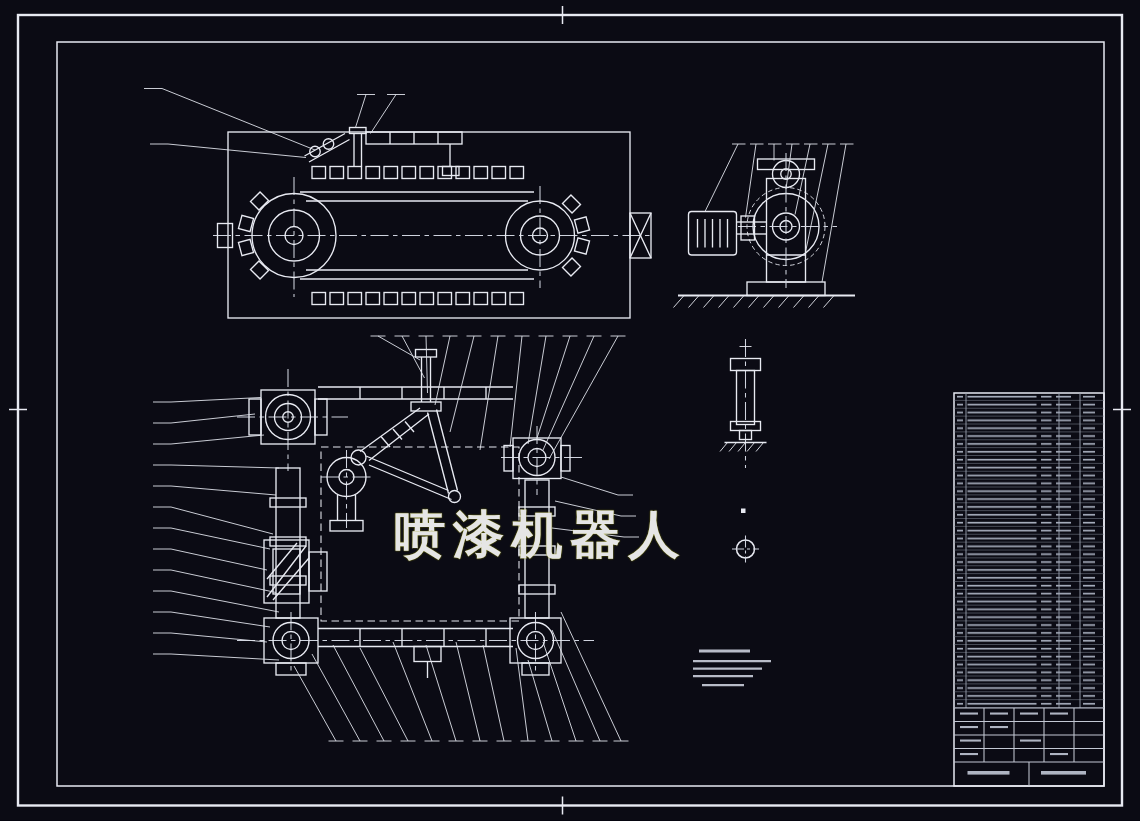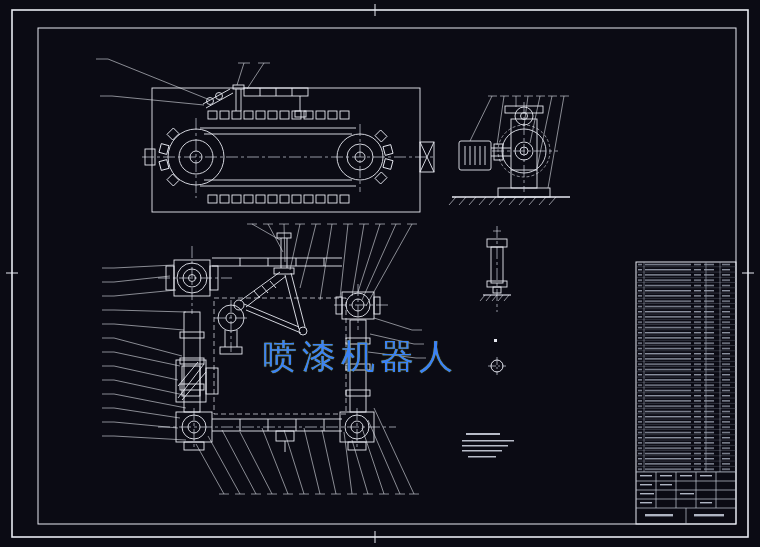--- a/index.html
+++ b/index.html
@@ -4,21 +4,21 @@
 <style>
   html,body { margin:0; padding:0; background:#05050a; }
   .canvas {
     position:relative; width:760px; height:547px;
     background:#0b0b14; overflow:hidden;
     font-family:"DejaVu Sans", sans-serif;
   }
   .canvas svg { position:absolute; left:0; top:0; }
   .watermark {
     position:absolute; left:263px; top:334px;
-    color:#3b82f6; font-size:34px; font-weight:normal;
+    color:#e5e5e5; font-size:34px; font-weight:bold;
     letter-spacing:5px; white-space:nowrap;
     font-family:"DejaVu Sans", sans-serif;
     text-shadow:0 0 1px #aa0;
   }
 </style>
 </head>
 <body>
 
 <div class="canvas">
 <svg width="760" height="547" viewBox="0 0 760 547">

